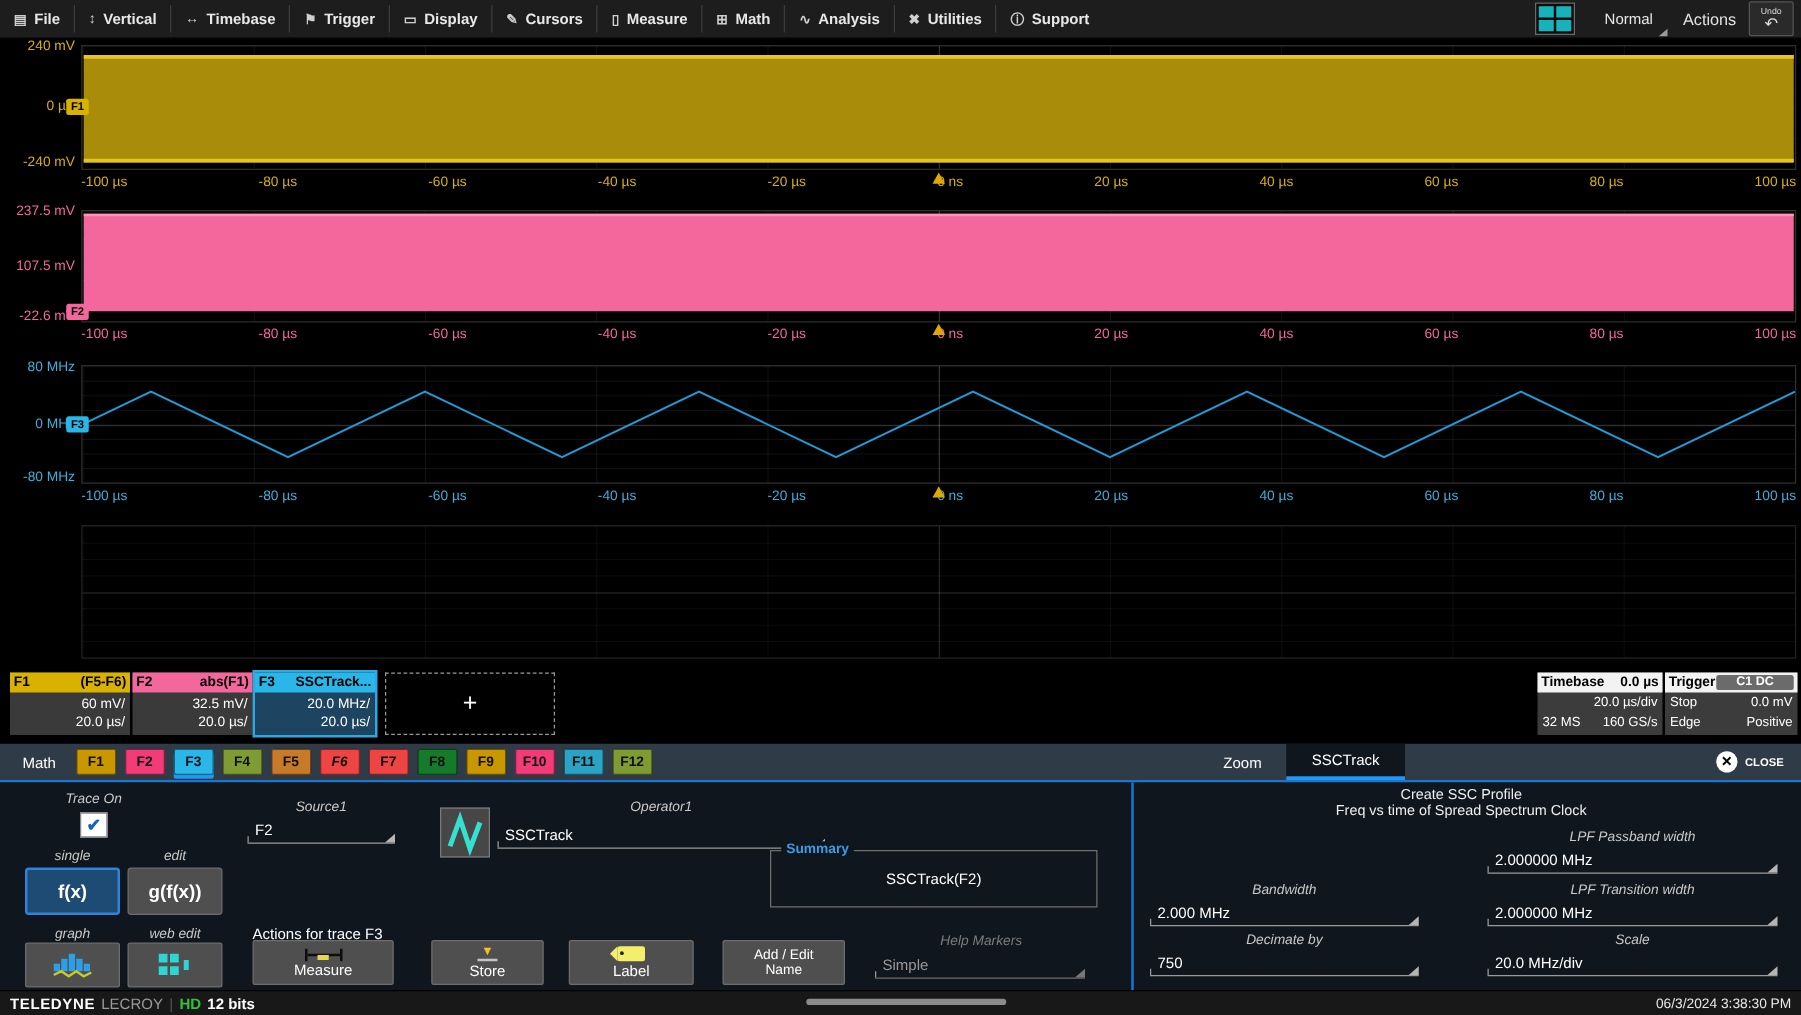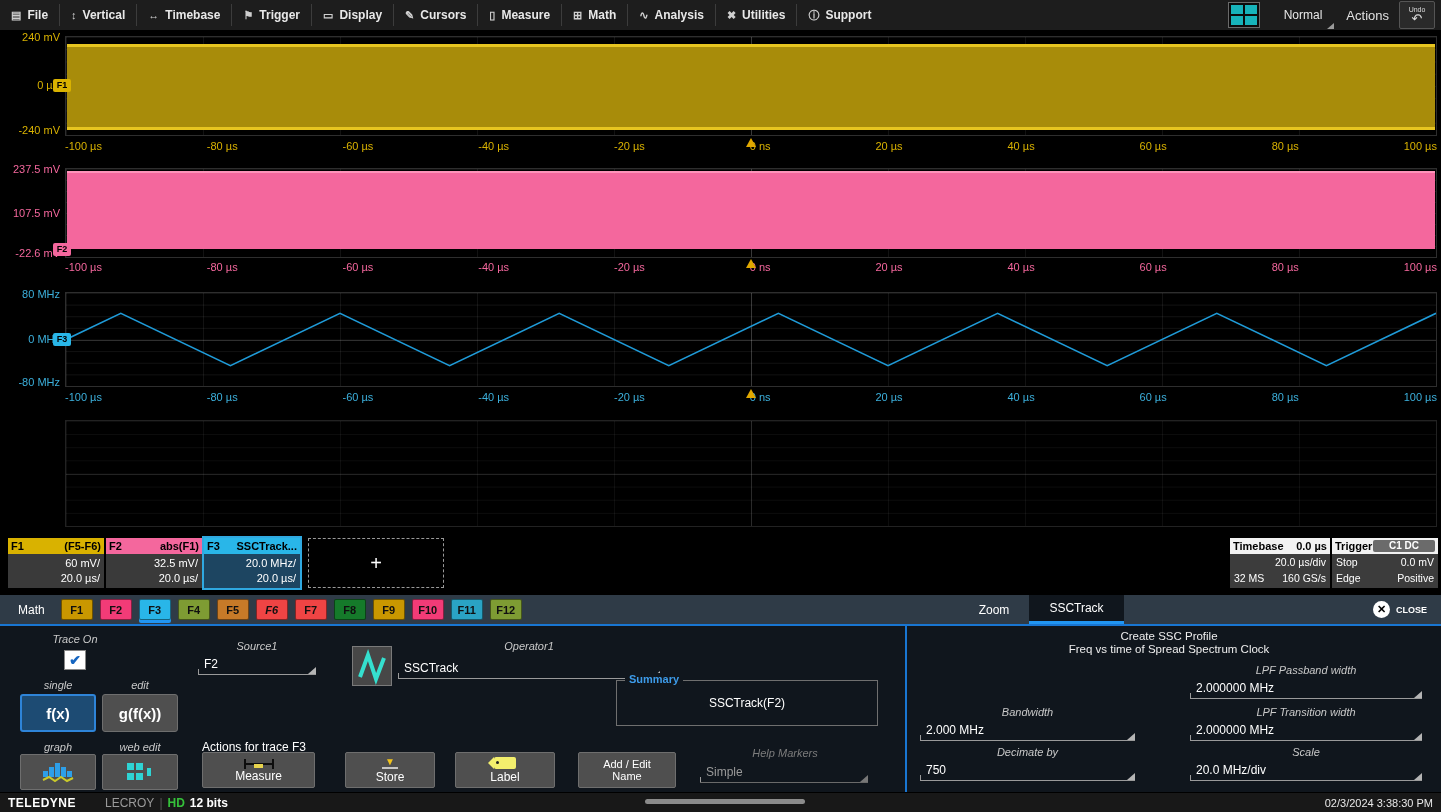--- a/index.html
+++ b/index.html
@@ -432,22 +432,22 @@
   <div class="dd" style="left:1190px;top:723px;width:232px;box-sizing:border-box;">2.000000 MHz</div>
 
   <span class="itlab" style="left:920px;top:746px;width:215px;">Decimate by</span>
   <div class="dd" style="left:920px;top:763px;width:215px;box-sizing:border-box;">750</div>
   <span class="itlab" style="left:1190px;top:746px;width:232px;">Scale</span>
   <div class="dd" style="left:1190px;top:763px;width:232px;box-sizing:border-box;">20.0 MHz/div</div>
 
   <div class="statusbar">
     <div class="sb-brand">
       <span style="font-weight:bold;color:#fff;letter-spacing:.5px;">TELEDYNE</span>
-      <span style="color:#9a9a9a;margin-left:24px;">LECROY</span>
+      <span style="color:#9a9a9a;">LECROY</span>
       <span style="color:#555;">|</span>
       <span style="color:#35c03a;font-weight:bold;">HD</span>
       <span style="color:#fff;font-weight:bold;">12 bits</span>
     </div>
     <div class="draghandle"></div>
-    <span class="sb-date">02/3/2024 3:38:30 PM</span>
+    <span class="sb-date">06/3/2024 3:38:30 PM</span>
   </div>
 
 </div>
 
 </body></html>

